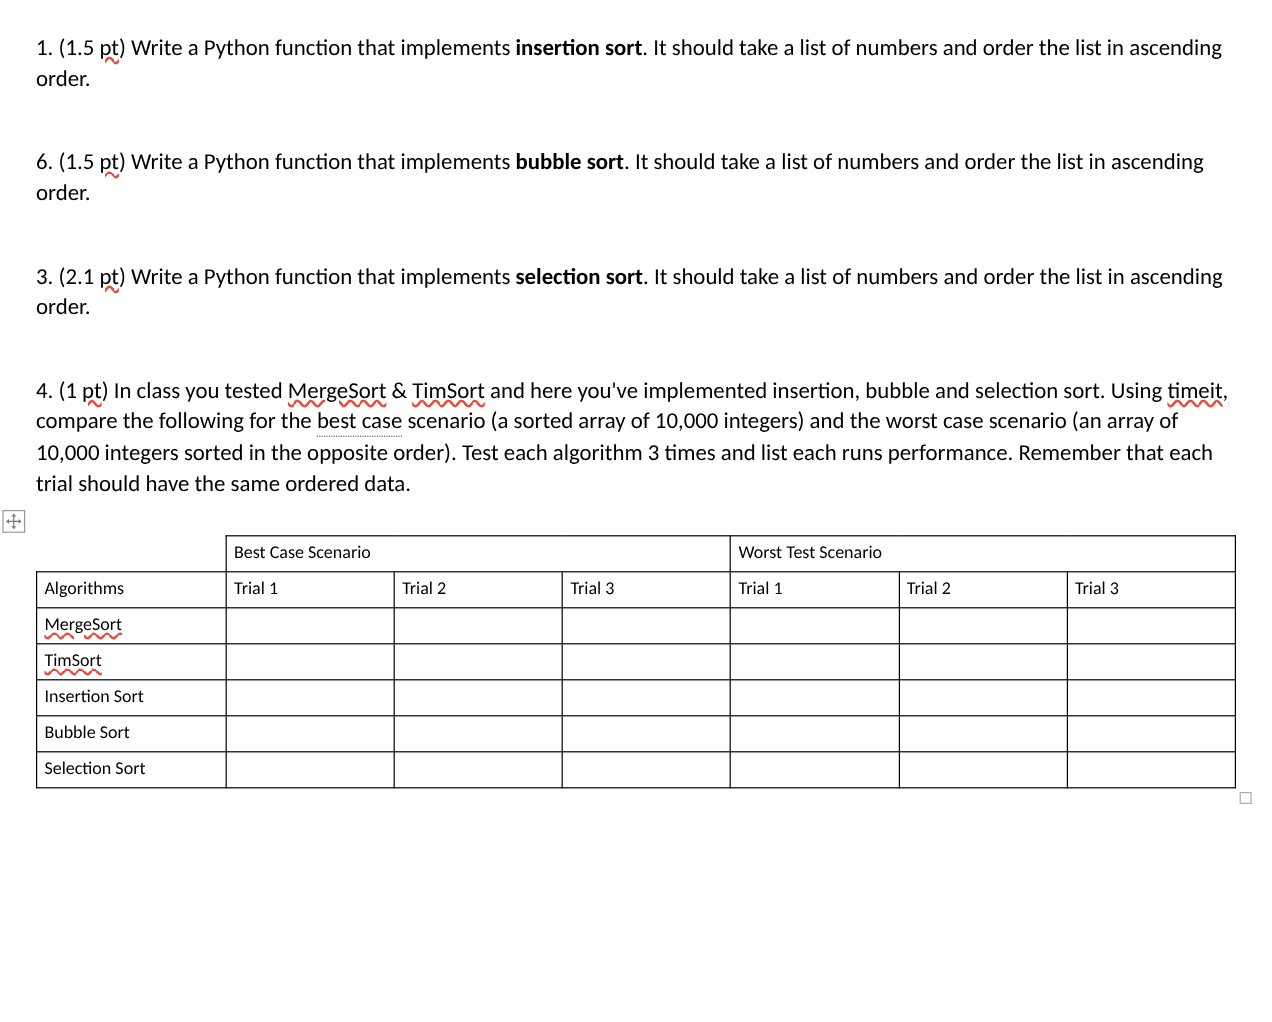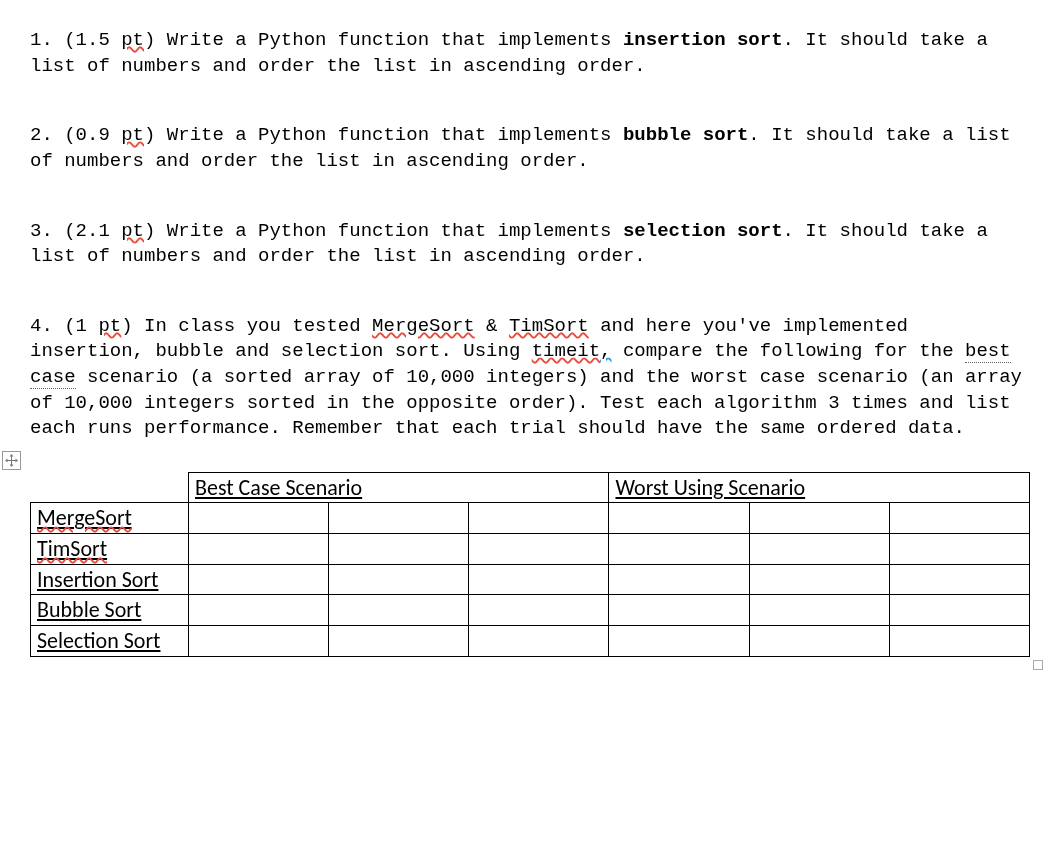--- a/index.html
+++ b/index.html
@@ -11,21 +11,20 @@
       font-family: Calibri, Arial, sans-serif;
       background: #fff;
       padding: 28px 30px;
       font-size: 19px;
       color: #000;
       line-height: 1.35;
       width: 1060px;
     }
     .question {
       margin-bottom: 44px;
-      font-family: Liberation Mono, monospace;
     }
     .question:last-of-type {
       margin-bottom: 12px;
     }
     .squiggle-red {
       text-decoration: underline wavy #e74c3c;
       text-decoration-thickness: 1.5px;
       text-underline-offset: 1px;
     }
     .squiggle-blue {
@@ -70,22 +69,21 @@
     table {
       border-collapse: collapse;
       width: 100%;
       table-layout: fixed;
     }
     td {
       border: 1.5px solid #000;
       padding: 0px 6px;
       height: 30px;
       vertical-align: middle;
-      font-size: 22px;
-      text-decoration: underline;
+      font-size: 15px;
     }
     .noborder {
       border: none;
     }
     .col-algo {
       width: 158px;
     }
     .col-trial {
       width: auto;
     }
@@ -98,21 +96,21 @@
 
 
 
 
 <p class="question">
   <span>1. (1.5 </span><span class="squiggle-red">pt</span><span>) Write a Python function that implements </span><b>insertion sort</b><span>. It should take a list of numbers and order the list in ascending order.</span>
 </p>
 
 
 <p class="question">
-  <span>2. (0.9 </span><span class="squiggle-red">pt</span><span>) Write a Python function that implements </span><b>bubble sort</b><span>. It should take a list of numbers and order the list in ascending order.</span>
+  <span>6. (1.5 </span><span class="squiggle-red">pt</span><span>) Write a Python function that implements </span><b>bubble sort</b><span>. It should take a list of numbers and order the list in ascending order.</span>
 </p>
 
 
 <p class="question">
   <span>3. (2.1 </span><span class="squiggle-red">pt</span><span>) Write a Python function that implements </span><b>selection sort</b><span>. It should take a list of numbers and order the list in ascending order.</span>
 </p>
 
 
 <p class="question" style="margin-bottom:4px;margin-top:31px;">
   <span>4. (1 </span><span class="squiggle-red">pt</span><span>) In class you tested </span><span class="squiggle-red">MergeSort</span><span> &amp; </span><span class="squiggle-red">TimSort</span><span> and here you've implemented insertion, bubble and selection sort. Using </span><span class="squiggle-red">timeit</span><span class="squiggle-blue">,</span><span> compare the following for the </span><span class="dotted-under">best case</span><span> scenario (a sorted array of 10,000 integers) and the worst case scenario (an array of 10,000 integers sorted in the opposite order). Test each algorithm 3 times and list each runs performance. Remember that each trial should have the same ordered data.</span>
@@ -137,21 +135,30 @@
         <col class="col-trial">
         <col class="col-trial">
       <col class="col-trial">
         <col class="col-trial">
         <col class="col-trial">
     </colgroup>
     <tbody>
         <tr>
       <td class="noborder"></td>
       <td colspan="3" class="scenario-header">Best Case Scenario</td>
-      <td colspan="3" class="scenario-header">Worst Using Scenario</td>
+      <td colspan="3" class="scenario-header">Worst Test Scenario</td>
+    </tr>
+    <tr>
+      <td>Algorithms</td>
+      <td>Trial 1</td>
+      <td>Trial 2</td>
+      <td>Trial 3</td>
+      <td>Trial 1</td>
+      <td>Trial 2</td>
+      <td>Trial 3</td>
     </tr>
     <tr>
       <td><span class="squiggle-red">MergeSort</span></td>
       <td></td>
           <td></td>
           <td></td>
       <td></td>
           <td></td>
           <td></td>
     </tr>

